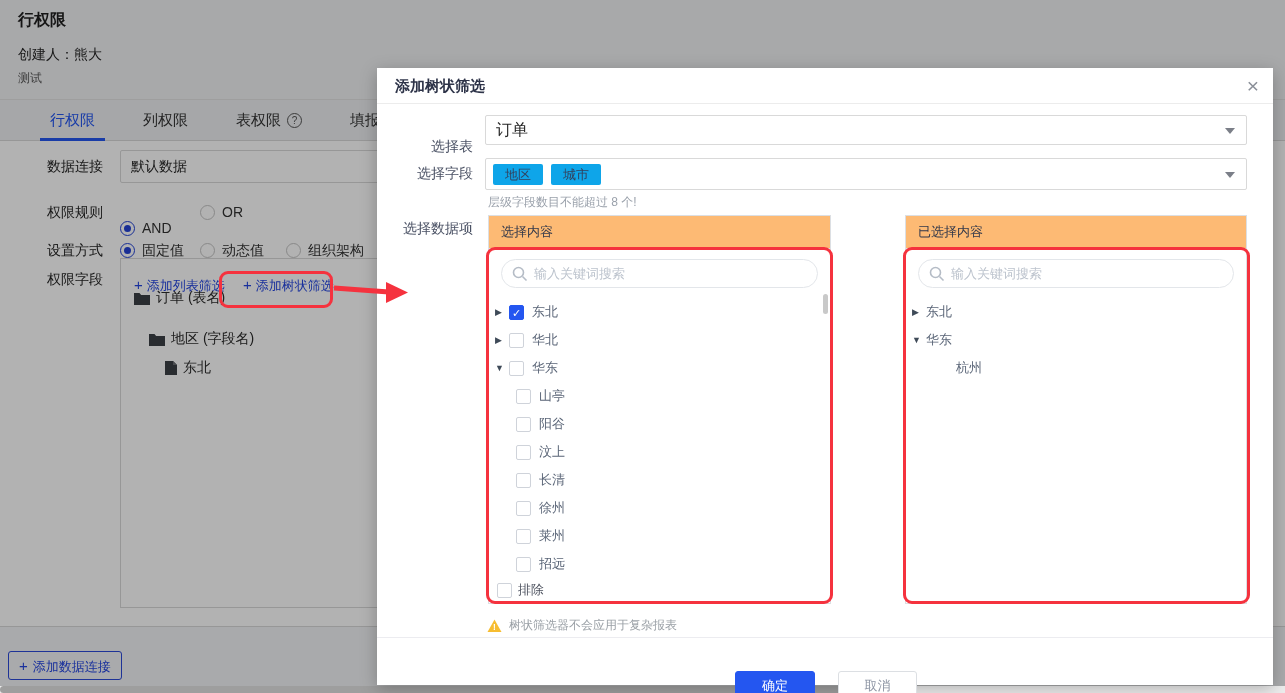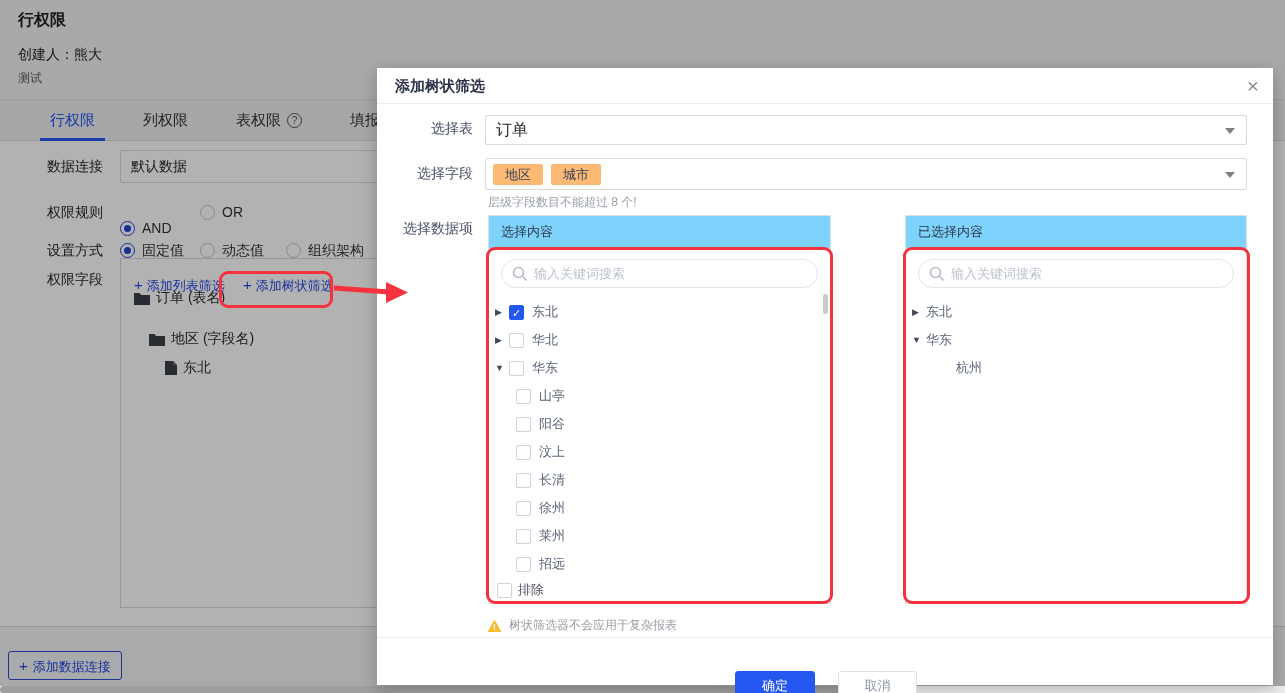--- a/index.html
+++ b/index.html
@@ -47,25 +47,25 @@
   
   .modal { position:absolute; left:377px; top:68px; width:896px; height:617px; background:#fff; box-shadow:0 4px 16px rgba(0,0,0,0.25); z-index:10; }
   .m-title { position:absolute; left:18px; top:0; height:35px; line-height:35px; font-size:15px; font-weight:700; color:#2d3348; }
   .m-close { position:absolute; right:14px; top:4px; font-size:21px; color:#8a8f98; cursor:pointer; line-height:28px; }
   .m-hd-line { position:absolute; top:35px; left:0; right:0; height:1px; background:#ececec; }
   .m-label { position:absolute; left:0; width:96px; text-align:right; font-size:14px; color:#4a5164; }
   .m-select { position:absolute; left:108px; width:762px; border:1px solid #d9d9d9; border-radius:2px; background:#fff; }
   .m-select .val { line-height:28px; padding-left:10px; font-size:16px; color:#262626; }
   .dd-caret { position:absolute; right:11px; top:50%; margin-top:-2px; width:0; height:0; border:5px solid transparent; border-top:6px solid #7b7f88; }
   .tagrow { display:flex; align-items:center; height:30px; padding-left:7px; gap:8px; }
-  .tag { background:#fdba74; color:#33415c; font-size:13px; padding:4px 12px; border-radius:2px; line-height:1; }
+  .tag { background:#0ea5e9; color:#33415c; font-size:13px; padding:4px 12px; border-radius:2px; line-height:1; }
   .m-hint { position:absolute; left:111px; top:126px; font-size:12px; color:#9aa1ab; }
 
   .panel { position:absolute; top:147px; height:389px; border:1px solid #dcdfe3; background:#fff; }
-  .p-head { height:33px; line-height:32px; background:#7dd3fc; border-bottom:1px solid #dcdfe3; padding-left:12px; font-size:13px; color:#30374a; }
+  .p-head { height:33px; line-height:32px; background:#fdba74; border-bottom:1px solid #dcdfe3; padding-left:12px; font-size:13px; color:#30374a; }
   .searchbox { position:absolute; left:12px; right:12px; top:43px; height:29px; border:1px solid #e3e6ea; border-radius:15px; background:#fff; }
   .searchbox svg { position:absolute; left:10px; top:6px; }
   .ph { position:absolute; left:32px; top:0; line-height:27px; font-size:13px; color:#bcc3cd; }
   .ptree { position:absolute; left:0; right:0; top:82px; }
   .trow { display:flex; align-items:center; height:28px; padding-left:6px; }
   .trow.child { padding-left:27px;text-align:right; }
   .trow.rchild { padding-left:50px; }
   .caret { width:14px; font-size:9px; color:#3e4a58; text-align:left; flex:none; }
   .cb { width:15px; height:15px; border:1px solid #cfd3da; border-radius:2px; background:#fff; flex:none; margin-right:8px; text-align:center; }
   .cb.on { background:#2456f0; border-color:#2456f0; color:#fff; font-size:11px; line-height:15px; font-weight:700; }
@@ -153,21 +153,21 @@
     </div>
 </div>
 
 <div class="overlay"></div>
 
 <div class="modal">
   <div class="m-title">添加树状筛选</div>
   <div class="m-close">×</div>
   <div class="m-hd-line"></div>
 
-  <div class="m-label" style="top:52px;">选择表</div>
+  <div class="m-label" style="top:70px;">选择表</div>
   <div class="m-select" style="top:47px; height:30px;">
     <div class="val">订单</div>
     <div class="dd-caret"></div>
   </div>
 
   <div class="m-label" style="top:97px;">选择字段</div>
   <div class="m-select" style="top:90px; height:32px;">
     <div class="tagrow">
       <span class="tag">地区</span>
       <span class="tag">城市</span>

